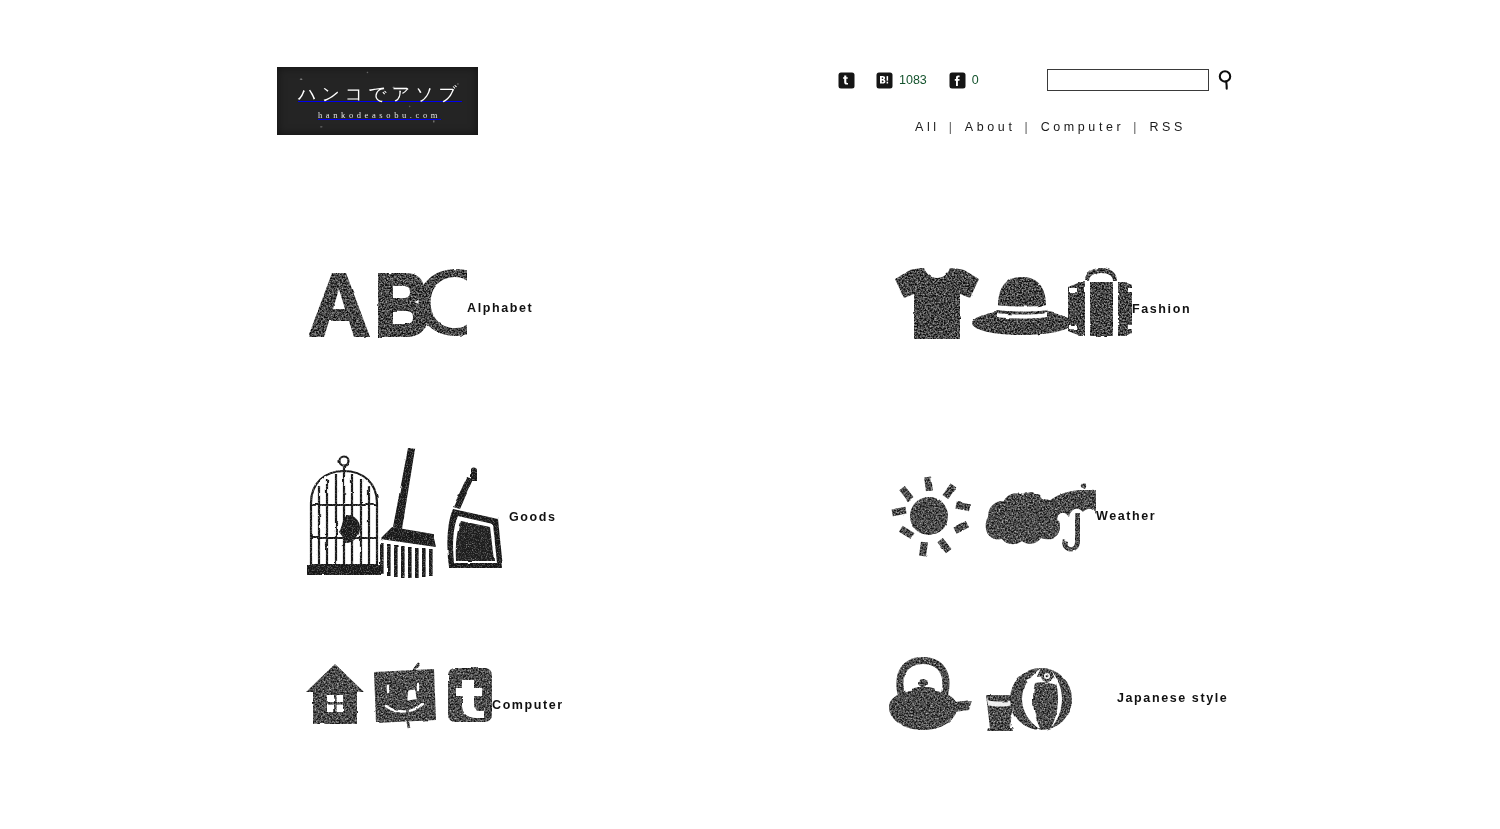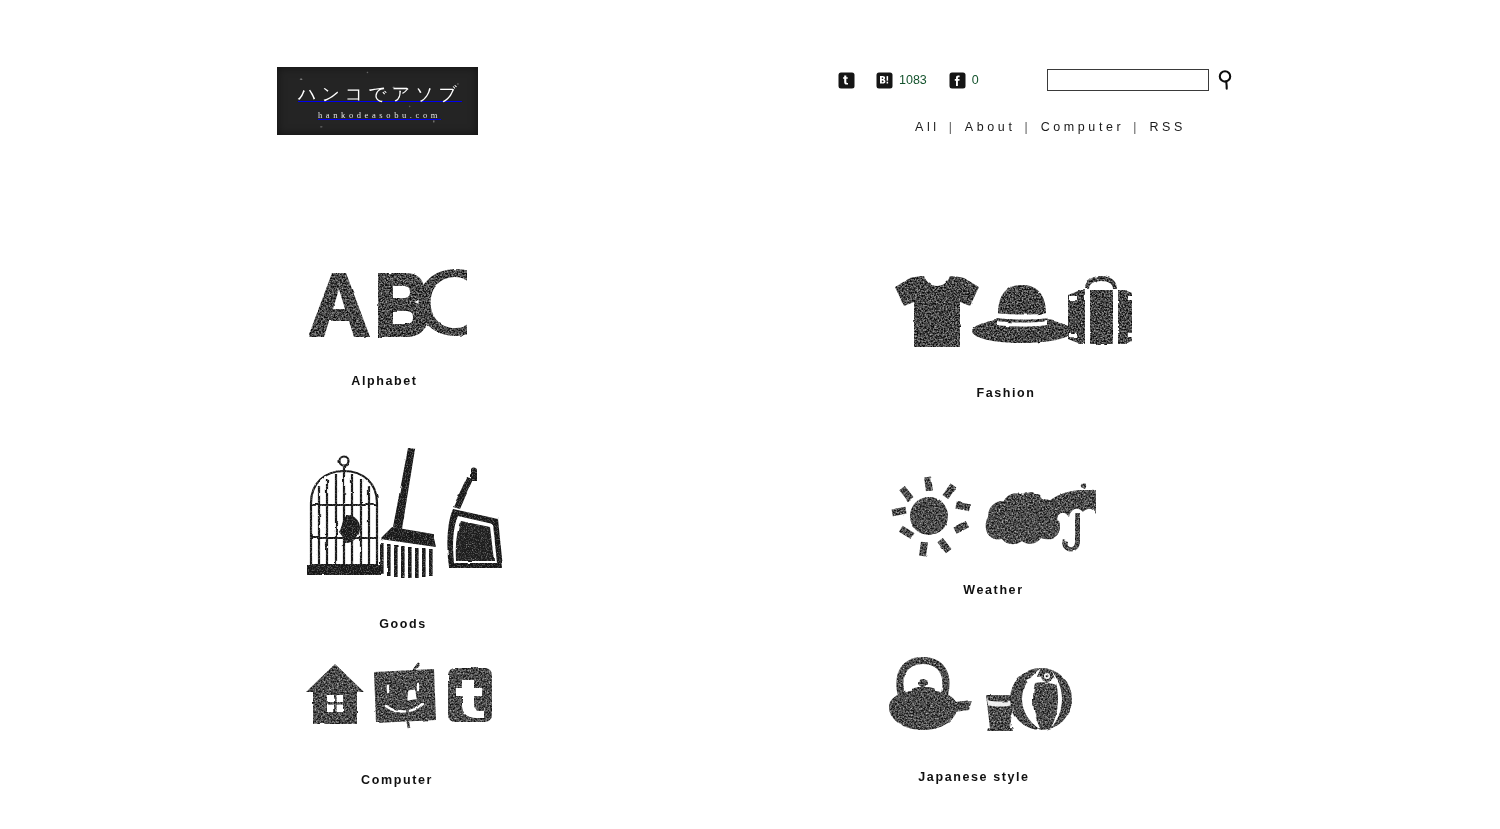--- a/index.html
+++ b/index.html
@@ -164,55 +164,54 @@
   .row-3 { height: 150px; }
 
   .cell {
     width: 313px;
     position: relative;
     cursor: pointer;
   }
   .cell-inner {
     position: absolute;
     display: flex;
-    flex-direction: column;
-    align-items: center;
-    gap: 26px;
+    flex-direction: row;
+    align-items: center;
   }
   .art {
     display: flex;
     align-items: flex-end;
     justify-content: center;
   }
   .cat-label {
     font-size: 12.5px;
     font-weight: bold;
     letter-spacing: 1.6px;
     color: #111111;
     white-space: nowrap;
   }
 
   
   .p-alphabet  { left: 22px;  top: 22px;  }
   .p-alphabet .cat-label { margin-top: 9px; }
 
-  .p-fashion   { left: 287px; top: 28px;  }
+  .p-fashion   { left: 287px; top: 20px;  }
   .p-fashion .cat-label { margin-top: 9px; }
 
   .p-goods     { left: 17px;  top: 13px;  }
   .p-goods .cat-label { margin-top: 10px; }
 
   .p-weather   { left: 298px; top: 45px;  }
   .p-weather .cat-label { }
 
   .p-computer  { left: 22px;  top: 22px;  }
   .p-computer .cat-label { margin-top: 17px; }
 
   .p-japanese  { left: 283px; top: 12px;  }
-  .p-japanese .cat-label { margin-top: 10px; }
+  .p-japanese .cat-label { margin-top: 10px; margin-left: 45px; }
 
   
   .stamp { display: block; }
 </style>
 </head>
 <body>
 
 <svg width="0" height="0" style="position:absolute" aria-hidden="true">
   <defs>
     <filter id="stampTex" x="-20%" y="-20%" width="140%" height="140%">

